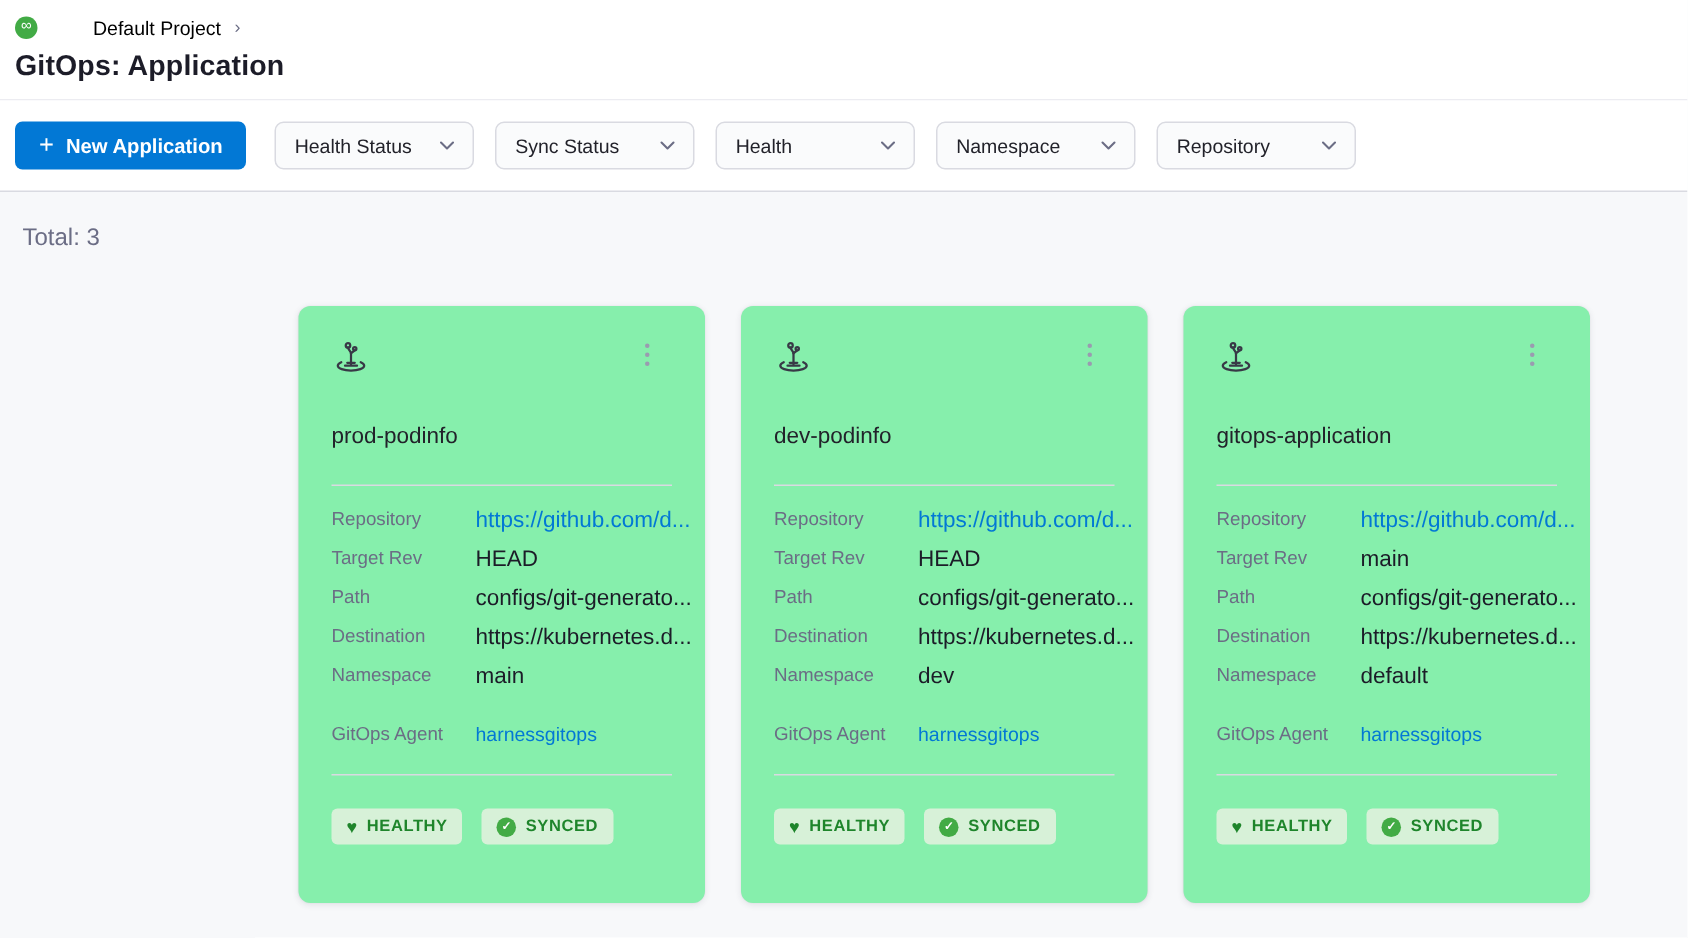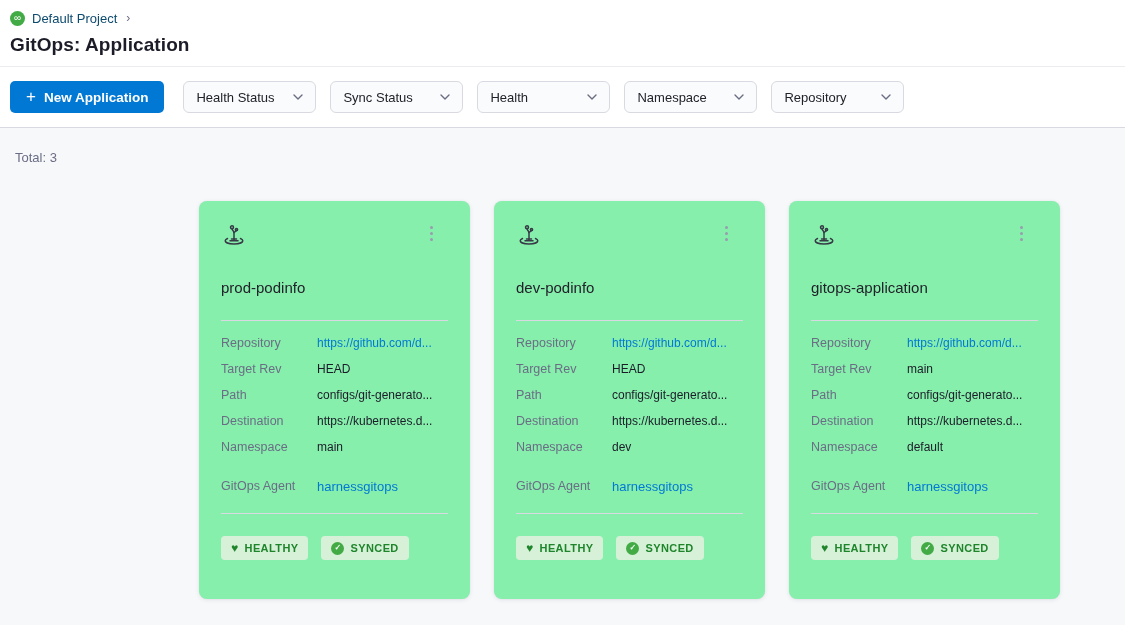--- a/index.html
+++ b/index.html
@@ -4,55 +4,55 @@
 <style>
   * { margin:0; padding:0; box-sizing:border-box; }
   html,body { width:1125px; height:625px; overflow:hidden; background:#fff;
     font-family:"Liberation Sans", sans-serif; -webkit-font-smoothing:antialiased; }
 
   
   .header { height:67px; padding:9px 0 0 10px; background:#fff; border-bottom:1px solid #ececf1; }
   .breadcrumb { display:flex; align-items:center; gap:7px; height:18px; }
   .proj-icon { width:15px; height:15px; border-radius:50%; background:#42ab45; color:#fff;
     display:flex; align-items:center; justify-content:center; font-size:10px; line-height:1; }
-  .crumb-link { color:#0c4a6e; font-size:13px; cursor:pointer; }
+  .crumb-link { color:#000000; font-size:13px; cursor:pointer;margin-left:30px; }
   .crumb-chev { color:#6b6d85; font-size:12px; margin-left:2px; }
   .page-title { margin-top:7px; font-size:19px; font-weight:700; color:#1c1c28; letter-spacing:.1px; }
 
   
   .toolbar { height:61px; background:#fff; border-bottom:1px solid #d9dae1;
     display:flex; align-items:center; padding-left:10px; }
   .btn-primary { height:32px; padding:0 16px; background:#0278d5; border:none; border-radius:5px;
     color:#fff; font-size:13.5px; font-weight:700; display:flex; align-items:center; gap:8px;
     cursor:pointer; font-family:inherit; }
   .btn-plus { font-size:17px; font-weight:400; line-height:1; position:relative; top:-1px; }
   .filters { display:flex; gap:14px; margin-left:19px; }
   .filter { height:32px; min-width:133px; padding:0 12px; background:#fafbfc;
     border:1px solid #d9dae1; border-radius:6px; display:flex; align-items:center;
     justify-content:space-between; gap:10px; cursor:pointer; }
   .filter span { font-size:13px; color:#22222a; }
   .chev { width:10px; height:6px; flex:0 0 auto; }
 
   
   .content { height:497px; background:#f7f8fa; padding:22px 0 0 15px; }
-  .total { font-size:13px; color:#6b6d85; }
+  .total { font-size:16px; color:#6b6d85; }
   .cards { display:flex; gap:24px; margin:36px 0 0 184px; }
 
   .card { width:271px; height:398px; background:#86efac; border-radius:8px; padding:22px;
     box-shadow:0 1px 4px rgba(40,41,61,.10), 0 0 1px rgba(40,41,61,.08); }
   .card-top { display:flex; justify-content:space-between; align-items:flex-start; height:26px; }
   .app-icon { width:26px; height:26px; }
   .dots { display:flex; flex-direction:column; gap:3px; padding:3px 6px; cursor:pointer; margin-right:9px; }
   .dots i { width:3px; height:3px; border-radius:50%; background:#9a9bb0; }
   .card-title { margin-top:30px; font-size:15px; font-weight:500; color:#22222a; }
   .divider { border:none; border-top:1px solid #d9dae1; margin-top:24px; }
   .fields { margin-top:9px; }
   .frow { display:flex; align-items:center; height:26px; }
   .flabel { width:96px; flex:0 0 96px; font-size:12.5px; color:#6b6d85; }
-  .fvalue { font-size:12px; font-weight:500; color:#1c1c28; white-space:nowrap; }
+  .fvalue { font-size:15px; font-weight:500; color:#1c1c28; white-space:nowrap; }
   .fvalue.link { color:#0278d5; font-weight:500; cursor:pointer; }
   .frow.agent { height:28px; margin-top:12px; }
   .frow.agent .fvalue { font-size:13px; font-weight:400; }
   .divider2 { border:none; border-top:1px solid #d9dae1; margin-top:13px; }
   .badges { display:flex; gap:13px; margin-top:22px; }
   .badge { height:24px; padding:0 10px; background:#d7f1d8; border-radius:4px;
     display:flex; align-items:center; gap:6px; font-size:11px; font-weight:700;
     color:#1e852b; letter-spacing:.4px; }
   .heart { font-size:12px; line-height:1; color:#1e852b; }
   .sync-circ { width:13px; height:13px; border-radius:50%; background:#42ab45; color:#fff;

